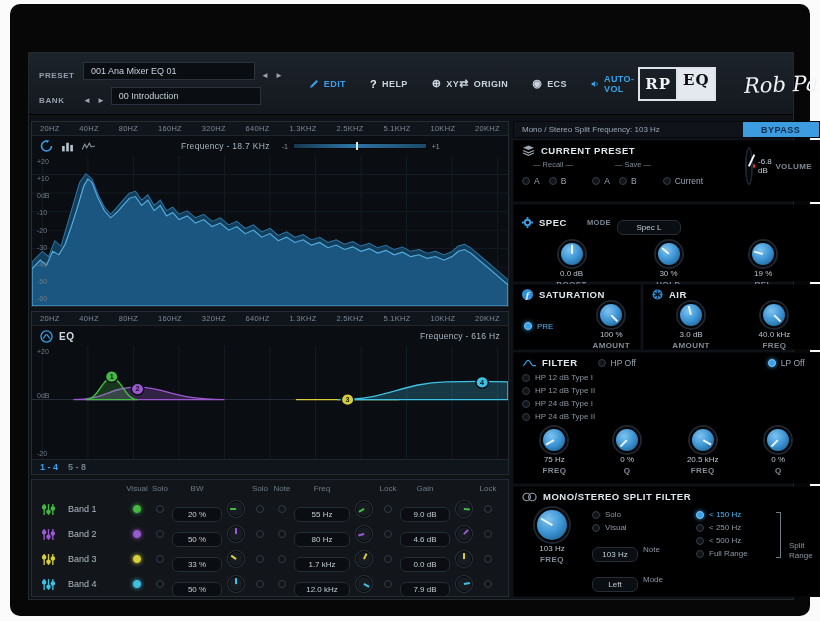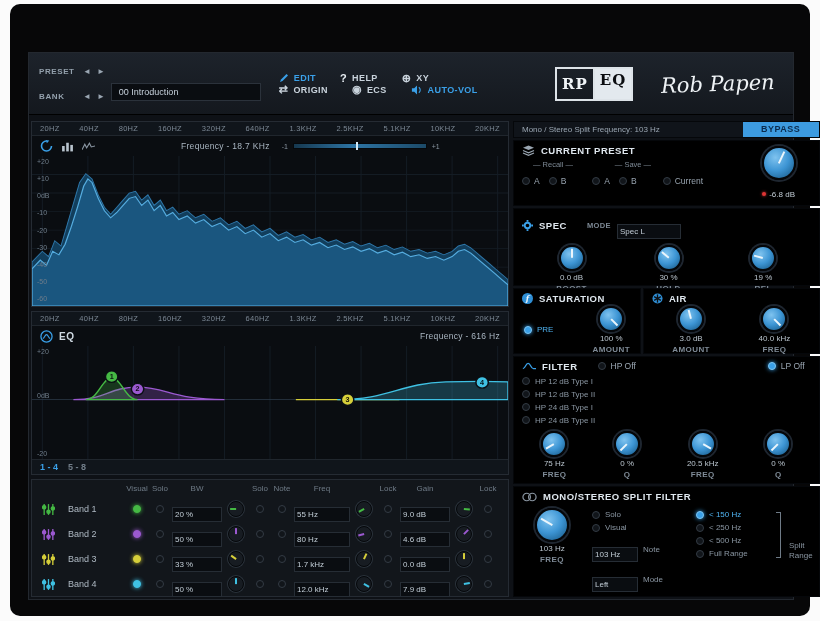--- a/index.html
+++ b/index.html
@@ -9,21 +9,21 @@
 
   
   .hdr { height: 62px; background: linear-gradient(#1d232b,#14181e); border-bottom: 1px solid #000; display: flex; align-items: center; padding: 6px 10px; }
   .fields { display: flex; flex-direction: column; gap: 7px; }
   .frow { display: flex; align-items: flex-end; gap: 6px; }
   .flab { font-size: 8px; font-weight: bold; color: #93a0ac; letter-spacing: .6px; width: 38px; }
   .field { background: #0a0d11; border: 1px solid #2b323b; color: #c6d0da; font-size: 9px; padding: 3px 7px; }
   .field.preset { width: 172px; }
   .field.bank { width: 150px; }
   .arr { color: #9aa6b2; font-size: 8px; cursor: pointer; }
-  .hbtns { display: flex; flex-direction: column; gap: 0; margin-left: 18px; }
+  .hbtns { display: flex; flex-direction: row; gap: 0; margin-left: 26px; }
   .hbrow { display: flex; gap: 24px; align-items: center; }
   .hbtn { display: flex; align-items: center; gap: 5px; font-size: 9px; font-weight: bold; color: #c9d3dc; letter-spacing: .4px; cursor: pointer; }
   .hbtn.blue { color: #3aa0e8; }
   .qmark { font-weight: bold; color: #e8eef3; font-size: 11px; }
   .uicon { font-size: 11px; color: #c9d3dc; line-height: 1; }
   .logo { margin-left: auto; display: flex; border: 2px solid #dde3e8; }
   .logo .rp { color: #f0f4f7; font: bold 15px "DejaVu Serif", serif; padding: 6px 5px; letter-spacing: 1px; }
   .logo .eqp { background: #e3e9ee; color: #0b0d10; font: bold 15px "DejaVu Serif", serif; padding: 2px 5px; border-left: 2px solid #dde3e8; letter-spacing: 1px; }
   .sig { margin: 0 8px 0 28px; font: italic 21px "DejaVu Serif", serif; color: #eef2f5; transform: rotate(-2deg); white-space: nowrap; }
 
@@ -60,21 +60,21 @@
   
   .bgrid { display: grid; grid-template-columns: 24px 56px 22px 20px 50px 24px 20px 20px 56px 24px 20px 50px 24px 20px; column-gap: 2px; align-items: center; padding: 0 10px; }
   .band-headers { height: 16px; }
   .band-headers span { font-size: 8px; color: #6f7b87; text-align: center; }
   .band-row { height: 25px; --bc: #8fa; }
   .bicon svg { width: 13px; height: 13px; display: block; color: var(--bc); }
   .bname { font-size: 9px; color: #aeb9c3; }
   .led { width: 8px; height: 8px; border-radius: 50%; background: #11151a; border: 1px solid #333b44; justify-self: center; cursor: pointer; }
   .led.on { background: #3aa0e8; border-color: #7cc4f0; box-shadow: 0 0 4px #3aa0e8; }
   .led.bc { background: var(--bc); border-color: var(--bc); box-shadow: 0 0 4px var(--bc); }
-  .vbox { background: #0a0d11; border: 1px solid #262d35; border-radius: 0; color: #c2cdd6; font-size: 8px; padding: 2px 2px; cursor: pointer; white-space: nowrap; margin-top: 11px; }
+  .vbox { background: #0a0d11; border: 1px solid #262d35; border-radius: 6px; color: #c2cdd6; font-size: 8px; text-align: center; padding: 2px 2px; cursor: pointer; white-space: nowrap; margin-top: 11px; }
 
   
   .knob { position: relative; border-radius: 50%; background: radial-gradient(circle at 38% 32%, #7fc3ef 0%, #3d95d4 48%, #14537f 100%); border: 2px solid #05070a; box-shadow: 0 0 0 2px #1e2630, 0 1px 3px #000; cursor: pointer; }
   .knob::after { content: ""; position: absolute; left: 50%; top: 50%; width: 2px; height: 42%; background: #eaf5fc; transform-origin: 50% 100%; transform: translate(-50%,-100%) rotate(var(--rot,0deg)); }
   .knob.lg { width: 34px; height: 34px; }
   .knob.md { width: 26px; height: 26px; }
   .knob.sm { width: 16px; height: 16px; justify-self: center; background: radial-gradient(circle at 40% 35%, #2a3publ1, #171c22 60%, #0a0d11); background: #171c22; box-shadow: 0 0 0 1px #2a323b; border-width: 1px; }
   .knob.sm::after { background: var(--bc,#cfe6f6); width: 2px; }
   .kcol { display: flex; flex-direction: column; align-items: center; gap: 2px; }
   .kval { font-size: 8px; color: #b9c4cd; white-space: nowrap; }
@@ -88,21 +88,21 @@
   .split-info { flex: 1; display: flex; align-items: center; padding-left: 8px; font-size: 8px; color: #9aa6b2; }
   .bypass-btn { width: 76px; background: #3d9be0; color: #0b2b4d; font-size: 9px; font-weight: bold; display: flex; align-items: center; justify-content: center; letter-spacing: .5px; cursor: pointer; }
   .sec.preset { height: 66px; }
   .preset-body { display: flex; padding: 0 8px 4px; }
   .ab-zone { flex: 1; padding-top: 2px; }
   .ab-heads { display: flex; gap: 18px; font-size: 7.5px; color: #7d8995; margin-bottom: 7px; }
   .ab-heads span { width: 62px; text-align: center; }
   .ab-row { display: flex; align-items: center; gap: 9px; }
   .ab-item { display: flex; align-items: center; gap: 4px; font-size: 8.5px; color: #97a3af; cursor: pointer; }
   .ab-gap { width: 8px; }
-  .vol-zone { width: 64px; display: flex; flex-direction: column; align-items: center; gap: 10px; margin-top: -12px; }
+  .vol-zone { width: 64px; display: flex; flex-direction: row; align-items: center; gap: 2px; margin-top: -12px; }
   .vval { display: flex; align-items: center; gap: 3px; font-size: 8px; color: #c2ccd5; }
   .rled { width: 4px; height: 4px; border-radius: 50%; background: #e03434; box-shadow: 0 0 3px #e03434; }
   .sec.spec { height: 78px; }
   .mode-lab { font-size: 7.5px; color: #7d8995; font-weight: bold; margin-left: 14px; letter-spacing: .4px; }
   .spec-body { display: flex; padding: 2px 8px 4px; }
   .opt-list { width: 108px; display: flex; flex-direction: column; gap: 3px; }
   .opt { display: flex; align-items: center; gap: 5px; font-size: 8px; color: #8a96a2; cursor: pointer; }
   .opt.on { color: #4fb2f0; }
   .spec-knobs { flex: 1; display: flex; justify-content: space-around; align-items: flex-start; padding-top: 2px; }
   .satair { height: 66px; display: flex; background: transparent; border: none; gap: 2px; }
@@ -129,20 +129,21 @@
 </head>
 <body>
 
 <div class="bezel"></div>
 <div class="plugin">
 
   <div class="hdr">
     <div class="fields">
       <div class="frow">
         <span class="flab">PRESET</span>
+        <span class="field preset">001 Ana Mixer EQ 01</span>
         <span class="arr">◄</span>
         <span class="arr">►</span>
       </div>
       <div class="frow">
         <span class="flab">BANK</span>
         <span class="arr">◄</span>
         <span class="arr">►</span>
         <span class="field bank">00 Introduction</span>
       </div>
     </div>

